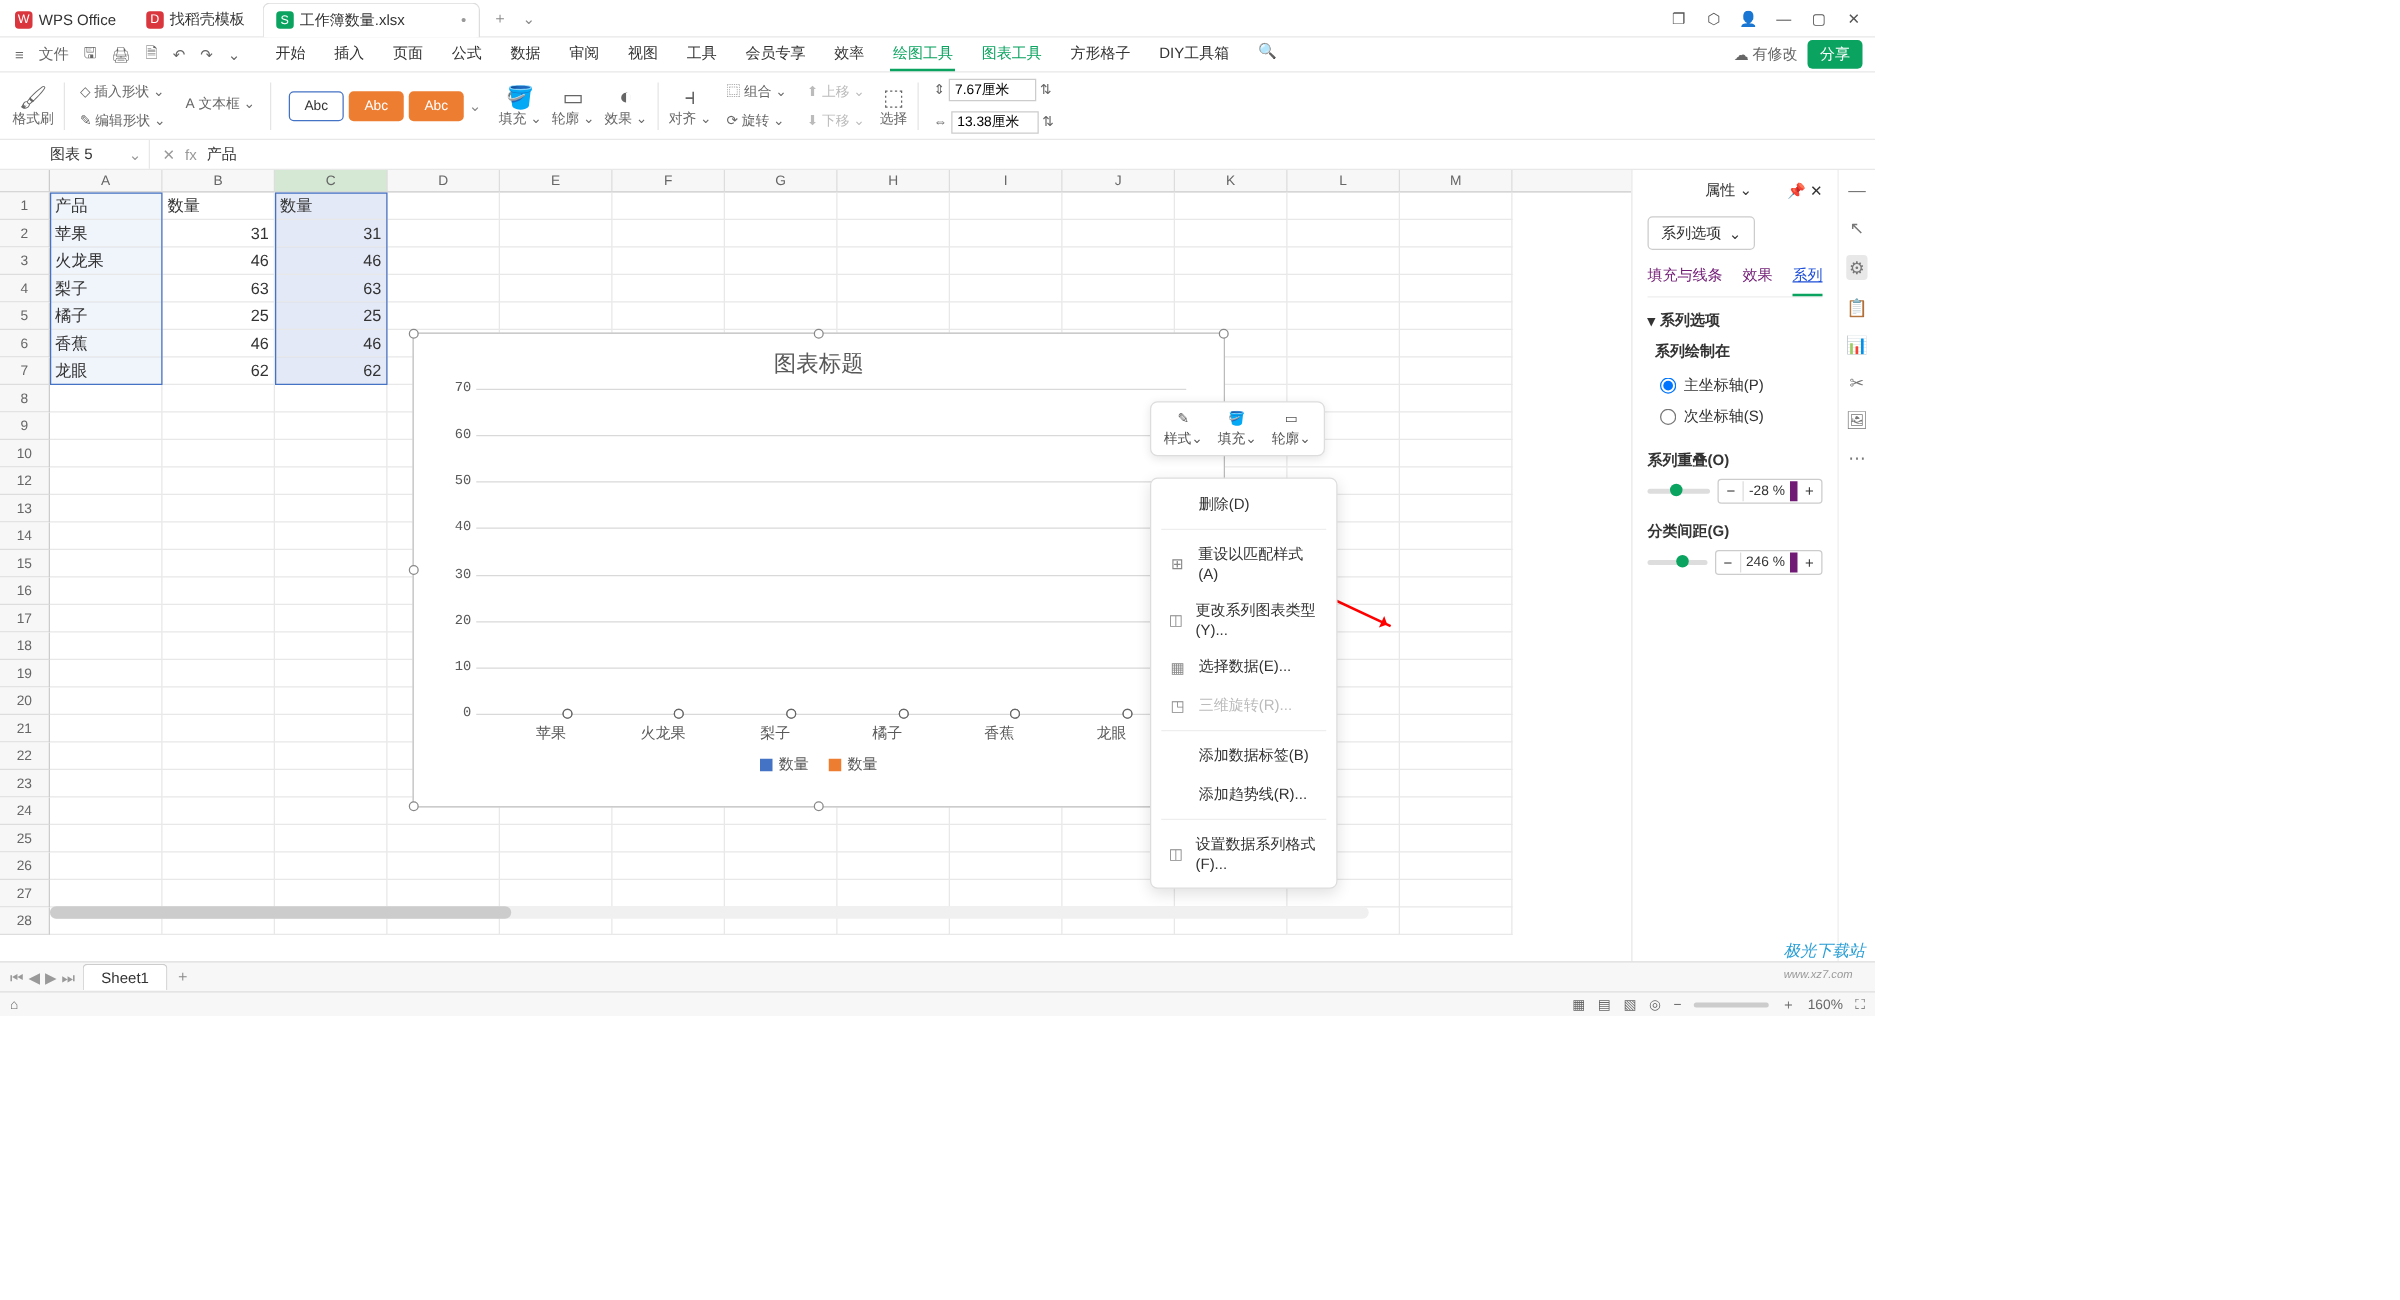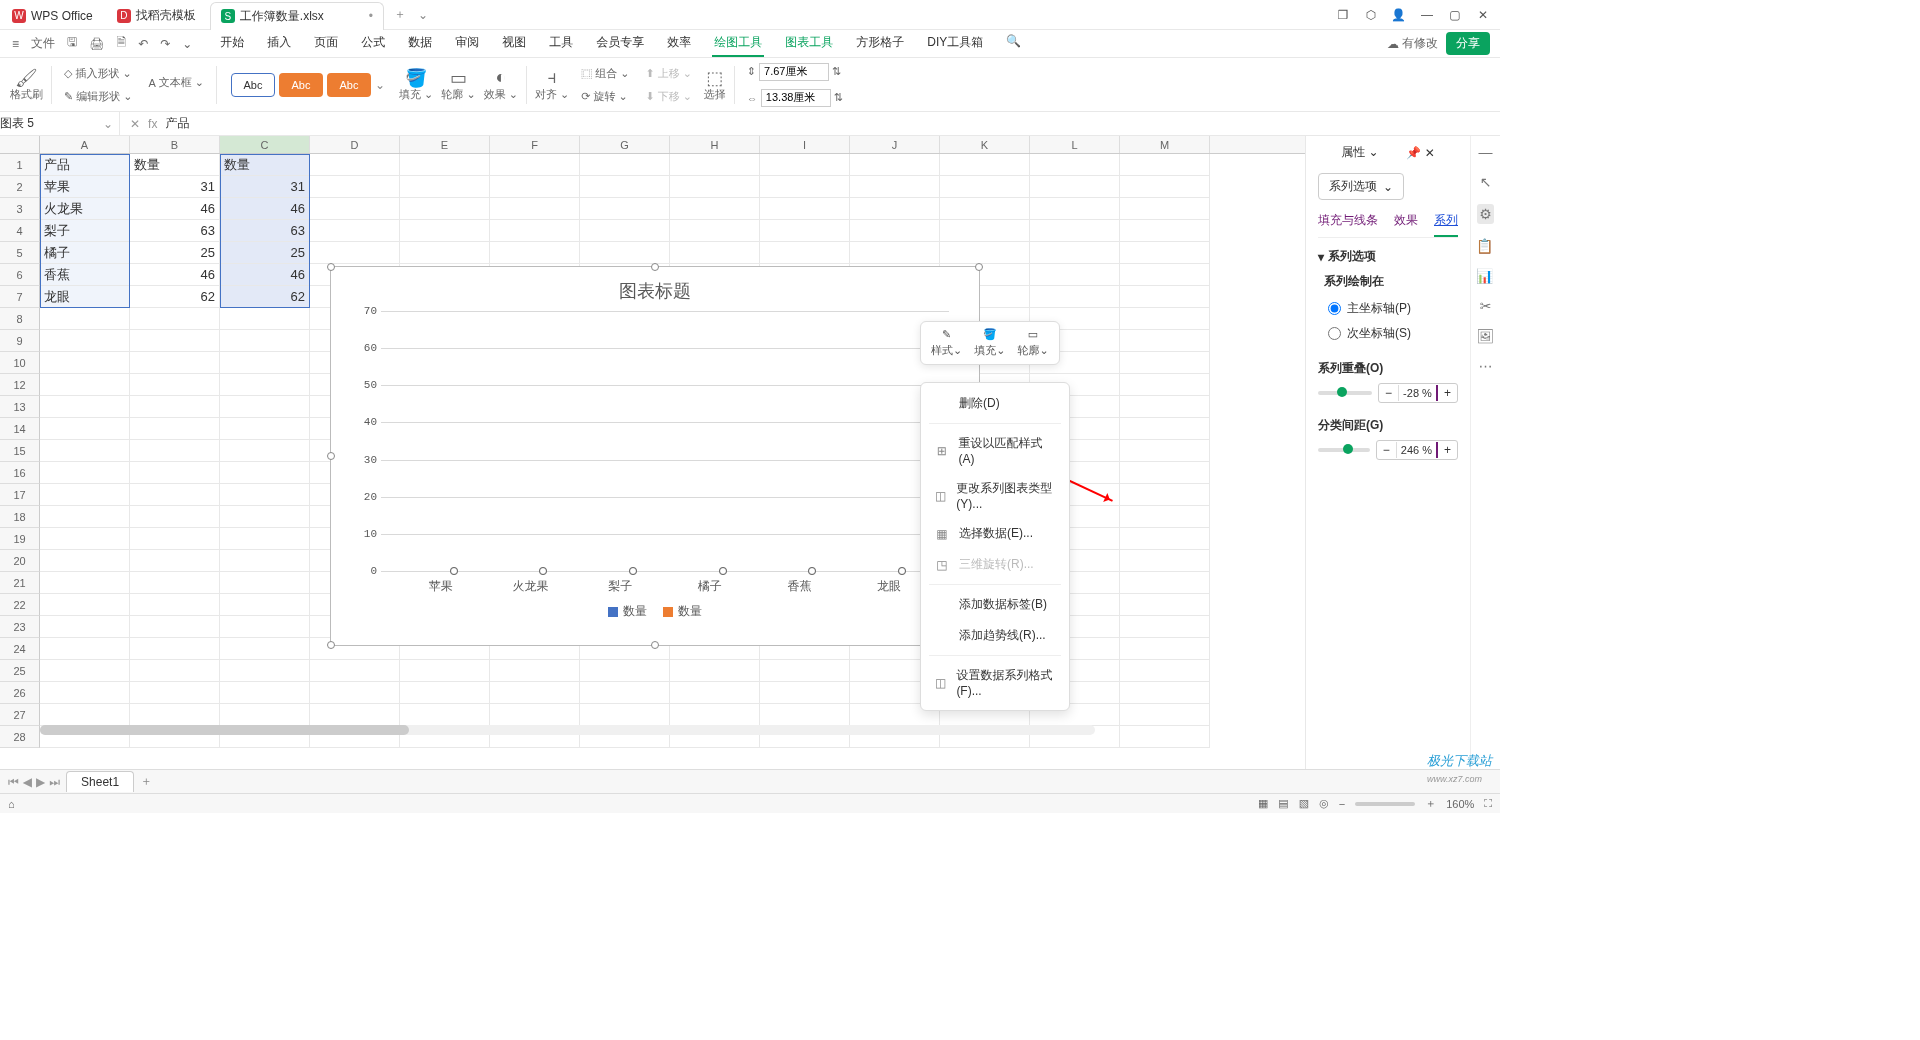--- a/index.html
+++ b/index.html
@@ -34,21 +34,21 @@
 .ribbon .btn-sm { display: flex; align-items: center; gap: 3px; font-size: 11px; color: #666; cursor: pointer; padding: 2px 4px; }
 .ribbon .style-btn { width: 44px; height: 24px; border-radius: 4px; display: flex; align-items: center; justify-content: center; font-size: 11px; cursor: pointer; }
 .ribbon .sb1 { border: 1.5px solid #4472c4; color: #333; background: #fff; }
 .ribbon .sb2 { background: #ed7d31; color: #fff; }
 .ribbon .sb3 { background: #ed7d31; color: #fff; }
 .ribbon .dim-input { width: 70px; height: 18px; border: 1px solid #ccc; font-size: 11px; padding: 0 4px; }
 .ribbon .two-row { display: flex; flex-direction: column; gap: 4px; }
 
 
 .formula-bar { height: 24px; display: flex; align-items: center; border-bottom: 1px solid #e8e8e8; }
-.formula-bar .name-box { width: 120px; border-right: 1px solid #e8e8e8; display: flex; align-items: center; justify-content: space-between; height: 100%; }
+.formula-bar .name-box { width: 120px; border-right: 1px solid #e8e8e8; padding-left: 40px; display: flex; align-items: center; justify-content: space-between; height: 100%; }
 .formula-bar .fx-area { display: flex; align-items: center; gap: 8px; padding: 0 10px; }
 .formula-bar .fx-area .ic { color: #999; }
 
 
 .sheet-area { position: relative; height: 645px; display: flex; }
 .sheet-main { flex: 1; position: relative; overflow: hidden; }
 .col-headers { height: 18px; display: flex; background: #f7f7f7; border-bottom: 1px solid #ccc; }
 .col-headers .corner { width: 40px; border-right: 1px solid #ccc; }
 .col-headers .ch { width: 90px; text-align: center; border-right: 1px solid #ddd; font-size: 11px; color: #666; line-height: 18px; }
 .rows { position: relative; }
@@ -95,35 +95,35 @@
 .context-menu .citem { padding: 7px 14px; display: flex; align-items: center; gap: 10px; cursor: pointer; font-size: 12px; color: #333; }
 .context-menu .citem.disabled { color: #bbb; }
 .context-menu .cdiv { height: 1px; background: #eee; margin: 4px 8px; }
 .context-menu .cic { width: 14px; color: #888; text-align: center; }
 .arrow { position: absolute; left: 1040px; top: 330px; width: 80px; height: 2px; background: red; transform: rotate(25deg); transform-origin: left; }
 .arrow::after { content: ''; position: absolute; right: -2px; top: -4px; border: 5px solid transparent; border-left-color: red; }
 
 
 .right-panel { width: 195px; border-left: 1px solid #e8e8e8; background: #fff; display: flex; }
 .right-panel .pane { flex: 1; padding: 8px 12px; }
-.right-panel .pane .phdr { display: flex; justify-content: center; align-items: center; padding-bottom: 8px; gap: 28px; }
+.right-panel .pane .phdr { display: flex; justify-content: flex-end; align-items: center; padding-bottom: 8px; gap: 28px; }
 .right-panel .dropdown { border: 1px solid #ccc; border-radius: 4px; padding: 4px 10px; margin: 4px 0 12px; display: inline-flex; align-items: center; gap: 6px; cursor: pointer; }
 .right-panel .tabs { display: flex; gap: 16px; border-bottom: 1px solid #eee; margin-bottom: 10px; }
 .right-panel .tabs span { padding-bottom: 6px; cursor: pointer; color: #701a75; }
 .right-panel .tabs .active { color: #1d4ed8; border-bottom: 2px solid #0aa35f; text-decoration: underline; }
 .right-panel .section { margin-bottom: 14px; }
 .right-panel .section .stitle { font-weight: bold; margin-bottom: 8px; display: flex; align-items: center; gap: 4px; }
 .right-panel .radio-row { display: flex; align-items: center; gap: 6px; padding: 4px 0 4px 10px; }
 .right-panel .radio-row input { margin: 0; }
 .right-panel .slider-row { display: flex; align-items: center; gap: 6px; margin-top: 6px; }
 .right-panel .slider { flex: 1; height: 4px; background: #ddd; border-radius: 2px; position: relative; }
 .right-panel .slider .thumb { position: absolute; top: -4px; width: 10px; height: 10px; background: #0aa35f; border-radius: 50%; }
 .right-panel .spin { display: flex; align-items: center; border: 1px solid #ccc; border-radius: 3px; }
 .right-panel .spin span { padding: 2px 6px; cursor: pointer; }
-.right-panel .spin .val { border-left: 1px solid #ddd; border-right: 2px solid #701a75; padding: 2px 4px; min-width: 40px; text-align: center; font-size: 11px; }
+.right-panel .spin .val { border-left: 1px solid #ddd; border-right: 6px solid #701a75; padding: 2px 4px; min-width: 40px; text-align: center; font-size: 11px; }
 .right-panel .side-icons { width: 30px; border-left: 1px solid #eee; display: flex; flex-direction: column; align-items: center; padding-top: 8px; gap: 14px; }
 .right-panel .side-icons span { cursor: pointer; color: #777; font-size: 14px; }
 .right-panel .side-icons .active { background: #e8e8e8; border-radius: 3px; padding: 2px; }
 
 
 .sheet-tabs { position: absolute; bottom: 20px; left: 0; right: 0; height: 24px; display: flex; align-items: center; border-top: 1px solid #ddd; background: #f7f7f7; padding: 0 8px; gap: 6px; }
 .sheet-tabs .nav { display: flex; gap: 4px; color: #999; }
 .sheet-tabs .stab { background: #fff; padding: 3px 14px; border: 1px solid #ccc; border-bottom: none; border-radius: 4px 4px 0 0; cursor: pointer; }
 .status-bar { position: absolute; bottom: 0; left: 0; right: 0; height: 20px; display: flex; align-items: center; background: #f7f7f7; border-top: 1px solid #ddd; padding: 0 8px; font-size: 11px; color: #666; }
 .status-bar .sright { margin-left: auto; display: flex; gap: 10px; align-items: center; }

